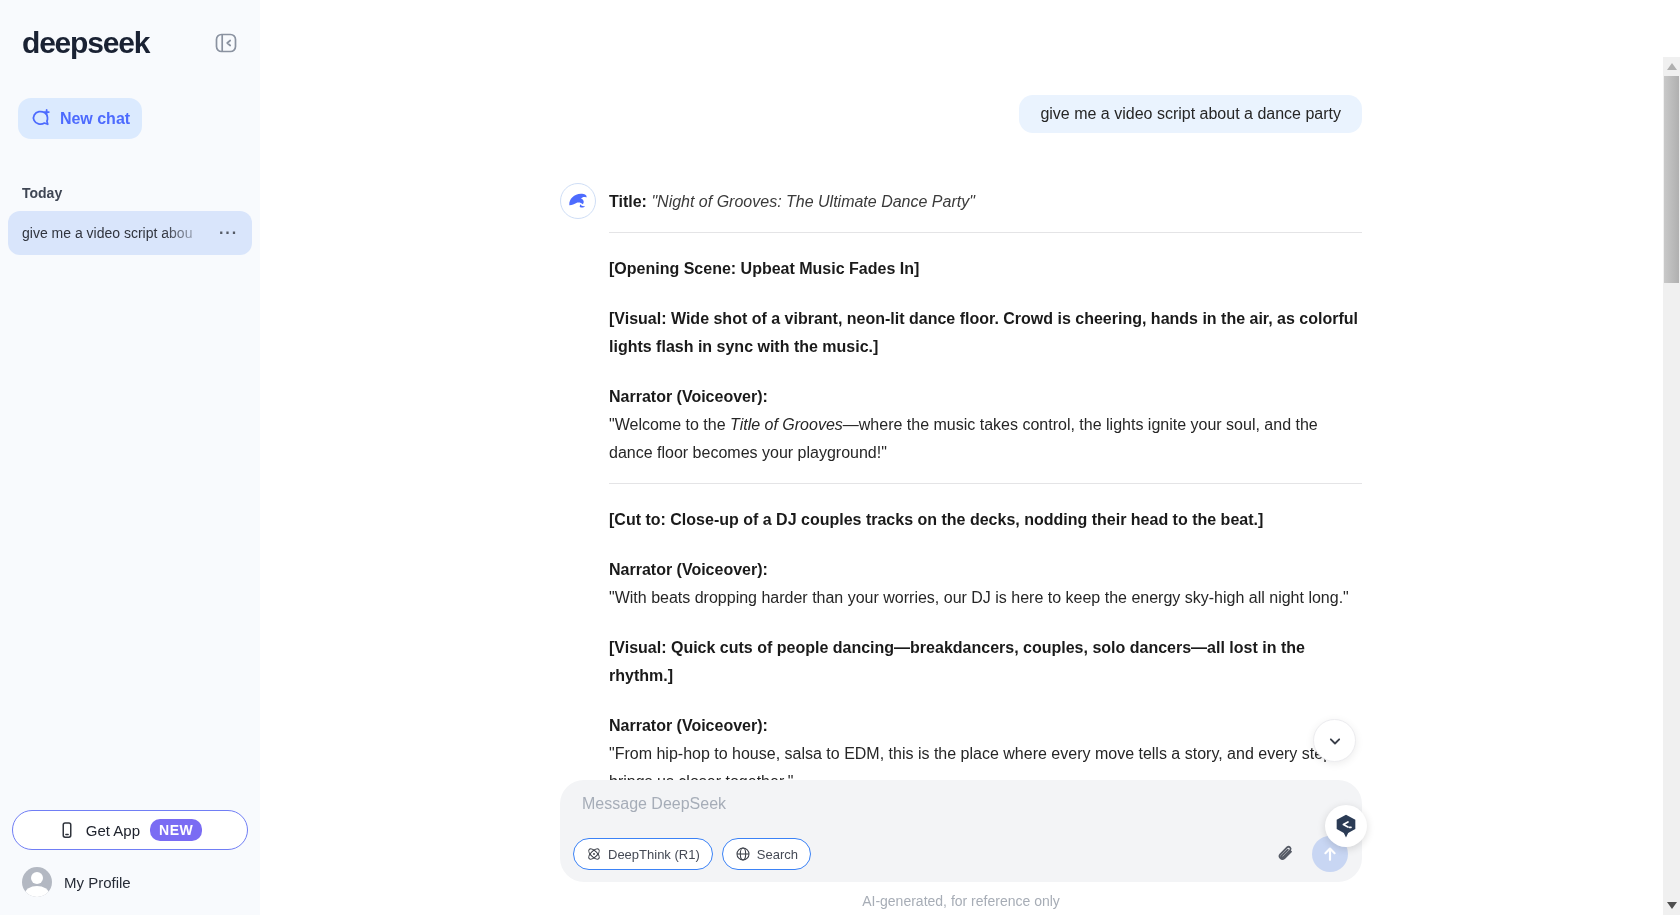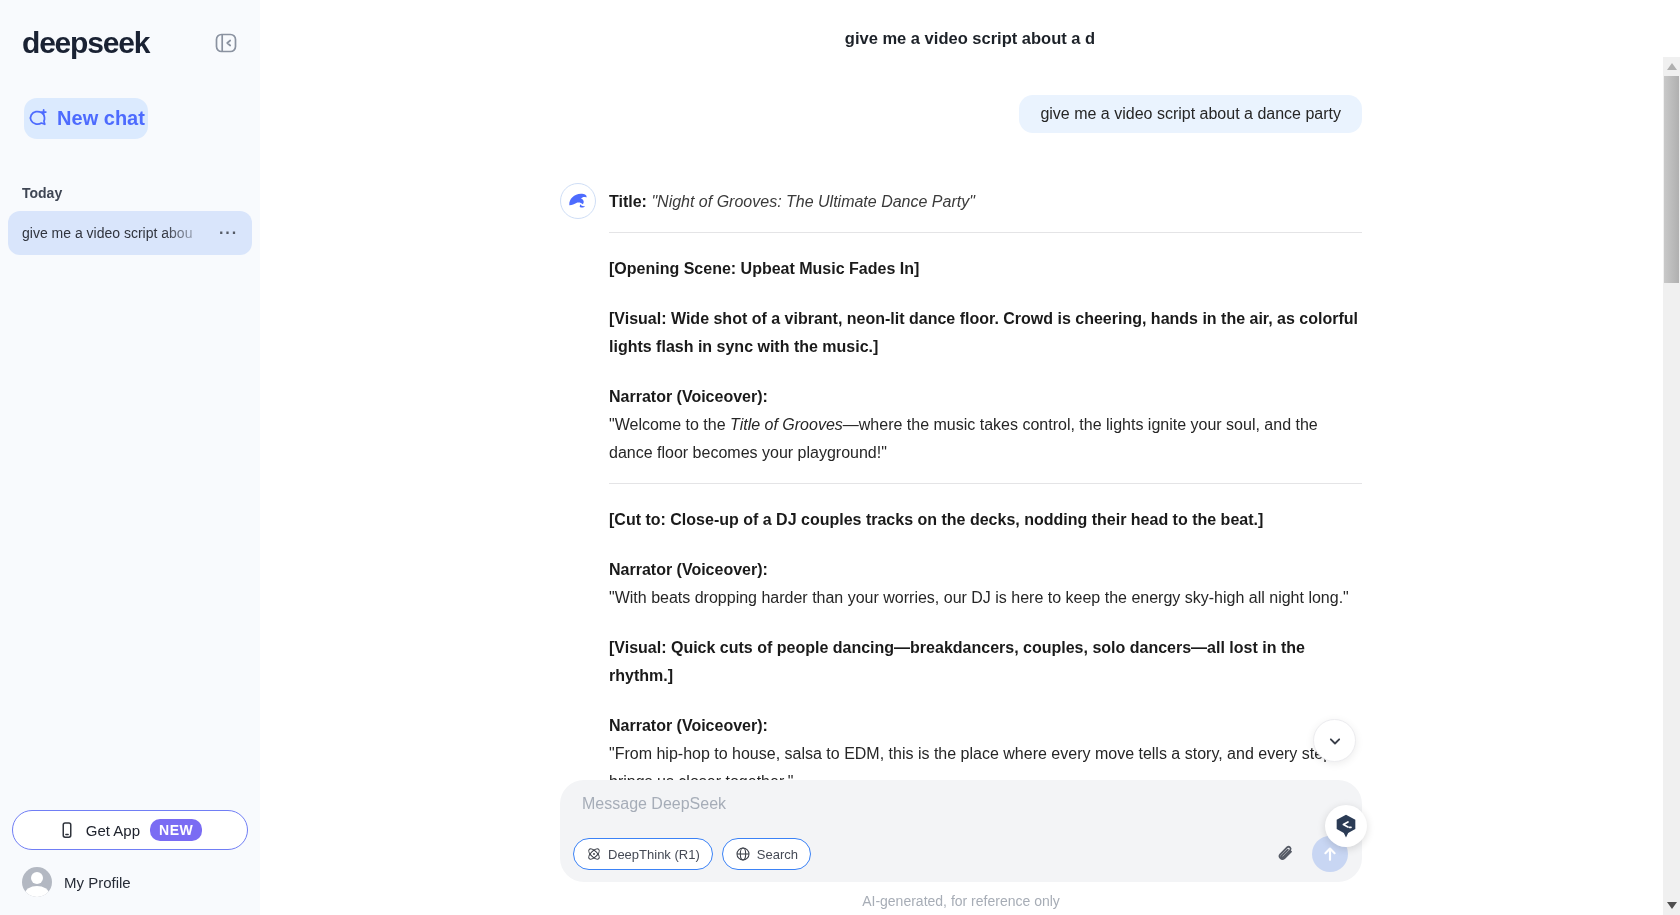--- a/index.html
+++ b/index.html
@@ -5,23 +5,23 @@
   * { margin:0; padding:0; box-sizing:border-box; }
   html,body { width:1680px; height:915px; overflow:hidden; background:#fff;
               font-family:"Liberation Sans", sans-serif; }
   .app { display:flex; width:100%; height:100%; }
 
   
   .sidebar { width:260px; height:100%; background:#f8fafd; position:relative; flex-shrink:0; }
   .logo-row { display:flex; align-items:center; justify-content:space-between; padding:26px 20px 0 22px; }
   .wordmark { font-size:30px; font-weight:700; letter-spacing:-1.2px; color:#1a2233; }
   .collapse-btn { width:28px; height:28px; display:flex; align-items:center; justify-content:center; cursor:pointer; }
-  .new-chat-btn { margin:38px 0 0 24px; width:124px; height:41px; background:#dbeafe; border:none;
+  .new-chat-btn { margin:38px 0 0 18px; width:124px; height:41px; background:#dbeafe; border:none;
                   border-radius:13px; display:flex; align-items:center; justify-content:center; gap:9px;
-                  color:#4d6bfe; font-size:20px; font-weight:600; cursor:pointer; font-family:inherit; }
+                  color:#4d6bfe; font-size:16px; font-weight:600; cursor:pointer; font-family:inherit; }
   .section-label { margin:46px 0 0 22px; font-size:14px; font-weight:700; color:#3f4654; }
   .chat-item { margin:10px 8px 0 8px; height:44px; background:#d9e5fb; border-radius:12px;
                display:flex; align-items:center; padding:0 14px; cursor:pointer; }
   .chat-item-label { font-size:14px; color:#30343e; white-space:nowrap; overflow:hidden; flex:1;
                      position:relative; }
   .chat-item-label::after { content:""; position:absolute; right:0; top:0; bottom:0; width:48px;
                      background:linear-gradient(to right, rgba(217,229,251,0), #d9e5fb); }
   .chat-item-menu { font-size:16px; font-weight:700; color:#555b66; letter-spacing:1px; padding-left:8px; cursor:pointer; }
   .sidebar-bottom { position:absolute; left:12px; right:12px; bottom:18px;margin-top:44px; }
   .get-app-btn { width:100%; height:40px; background:#fff; border:1.5px solid #707ef5; border-radius:20px;
@@ -139,21 +139,20 @@
       </button>
       <div class="profile-row">
         <div class="avatar"></div>
         <span class="profile-label">My Profile</span>
       </div>
     </div>
   </aside>
 
   <main class="main">
 
-    <div class="page-title">give me a video script about a d</div>
 
     <div class="chat-col">
 
       <div class="user-row">
         <div class="user-bubble">give me a video script about a dance party</div>
       </div>
 
       <div class="assistant-row">
         <div class="ai-avatar">
           <svg width="22" height="22" viewBox="0 0 24 24">

